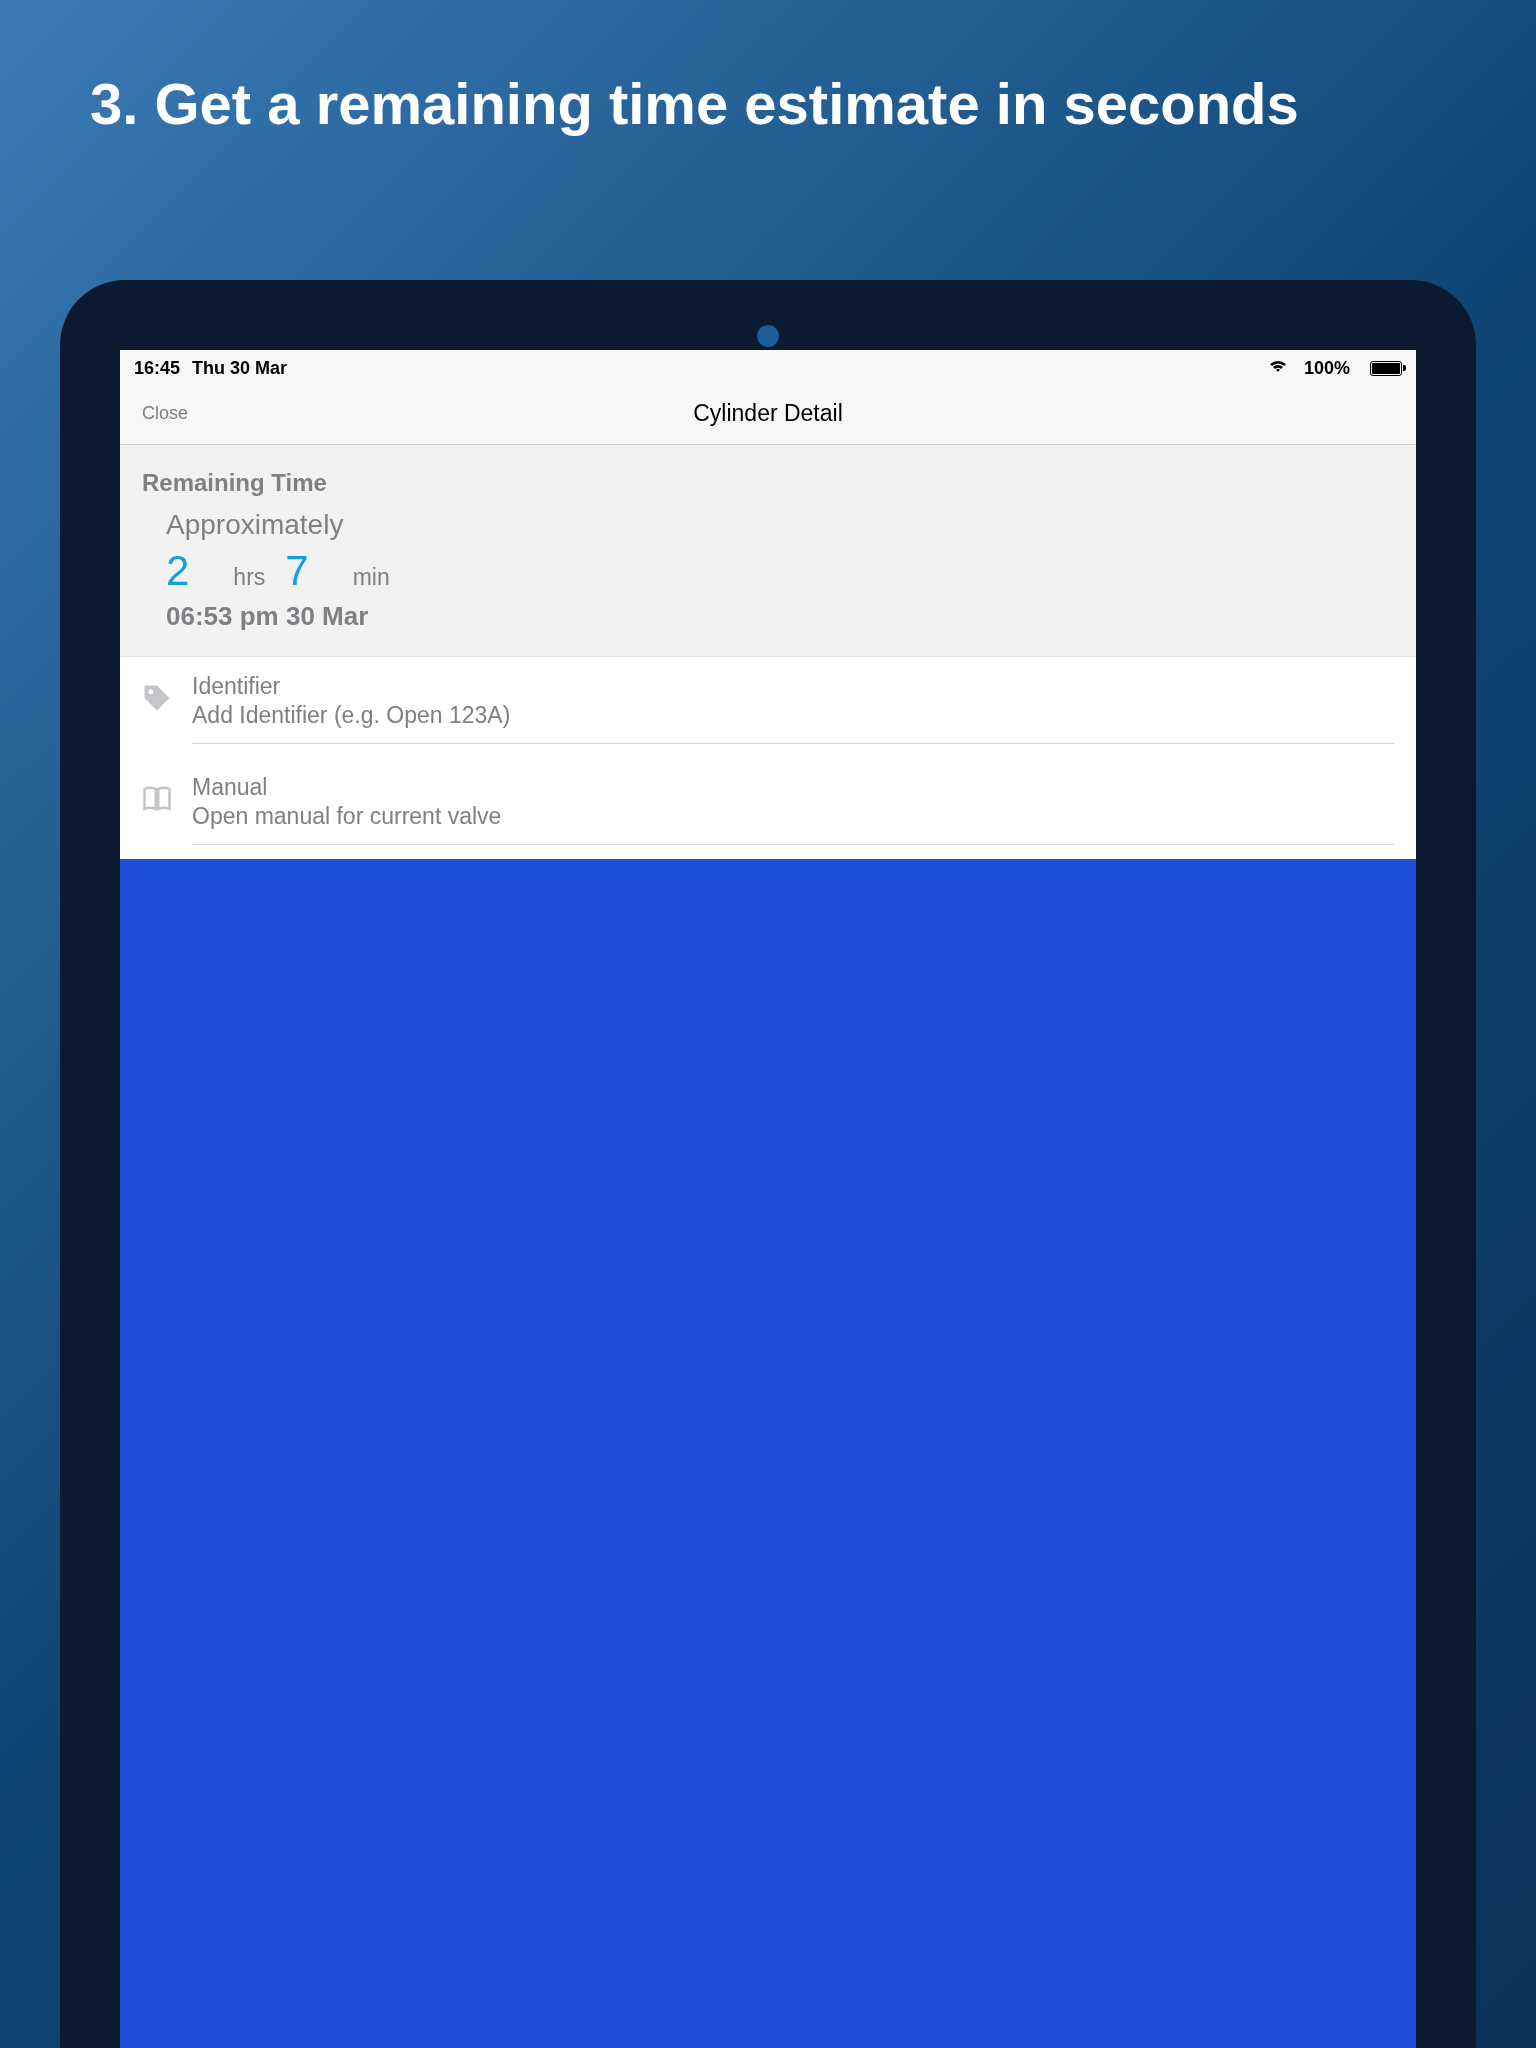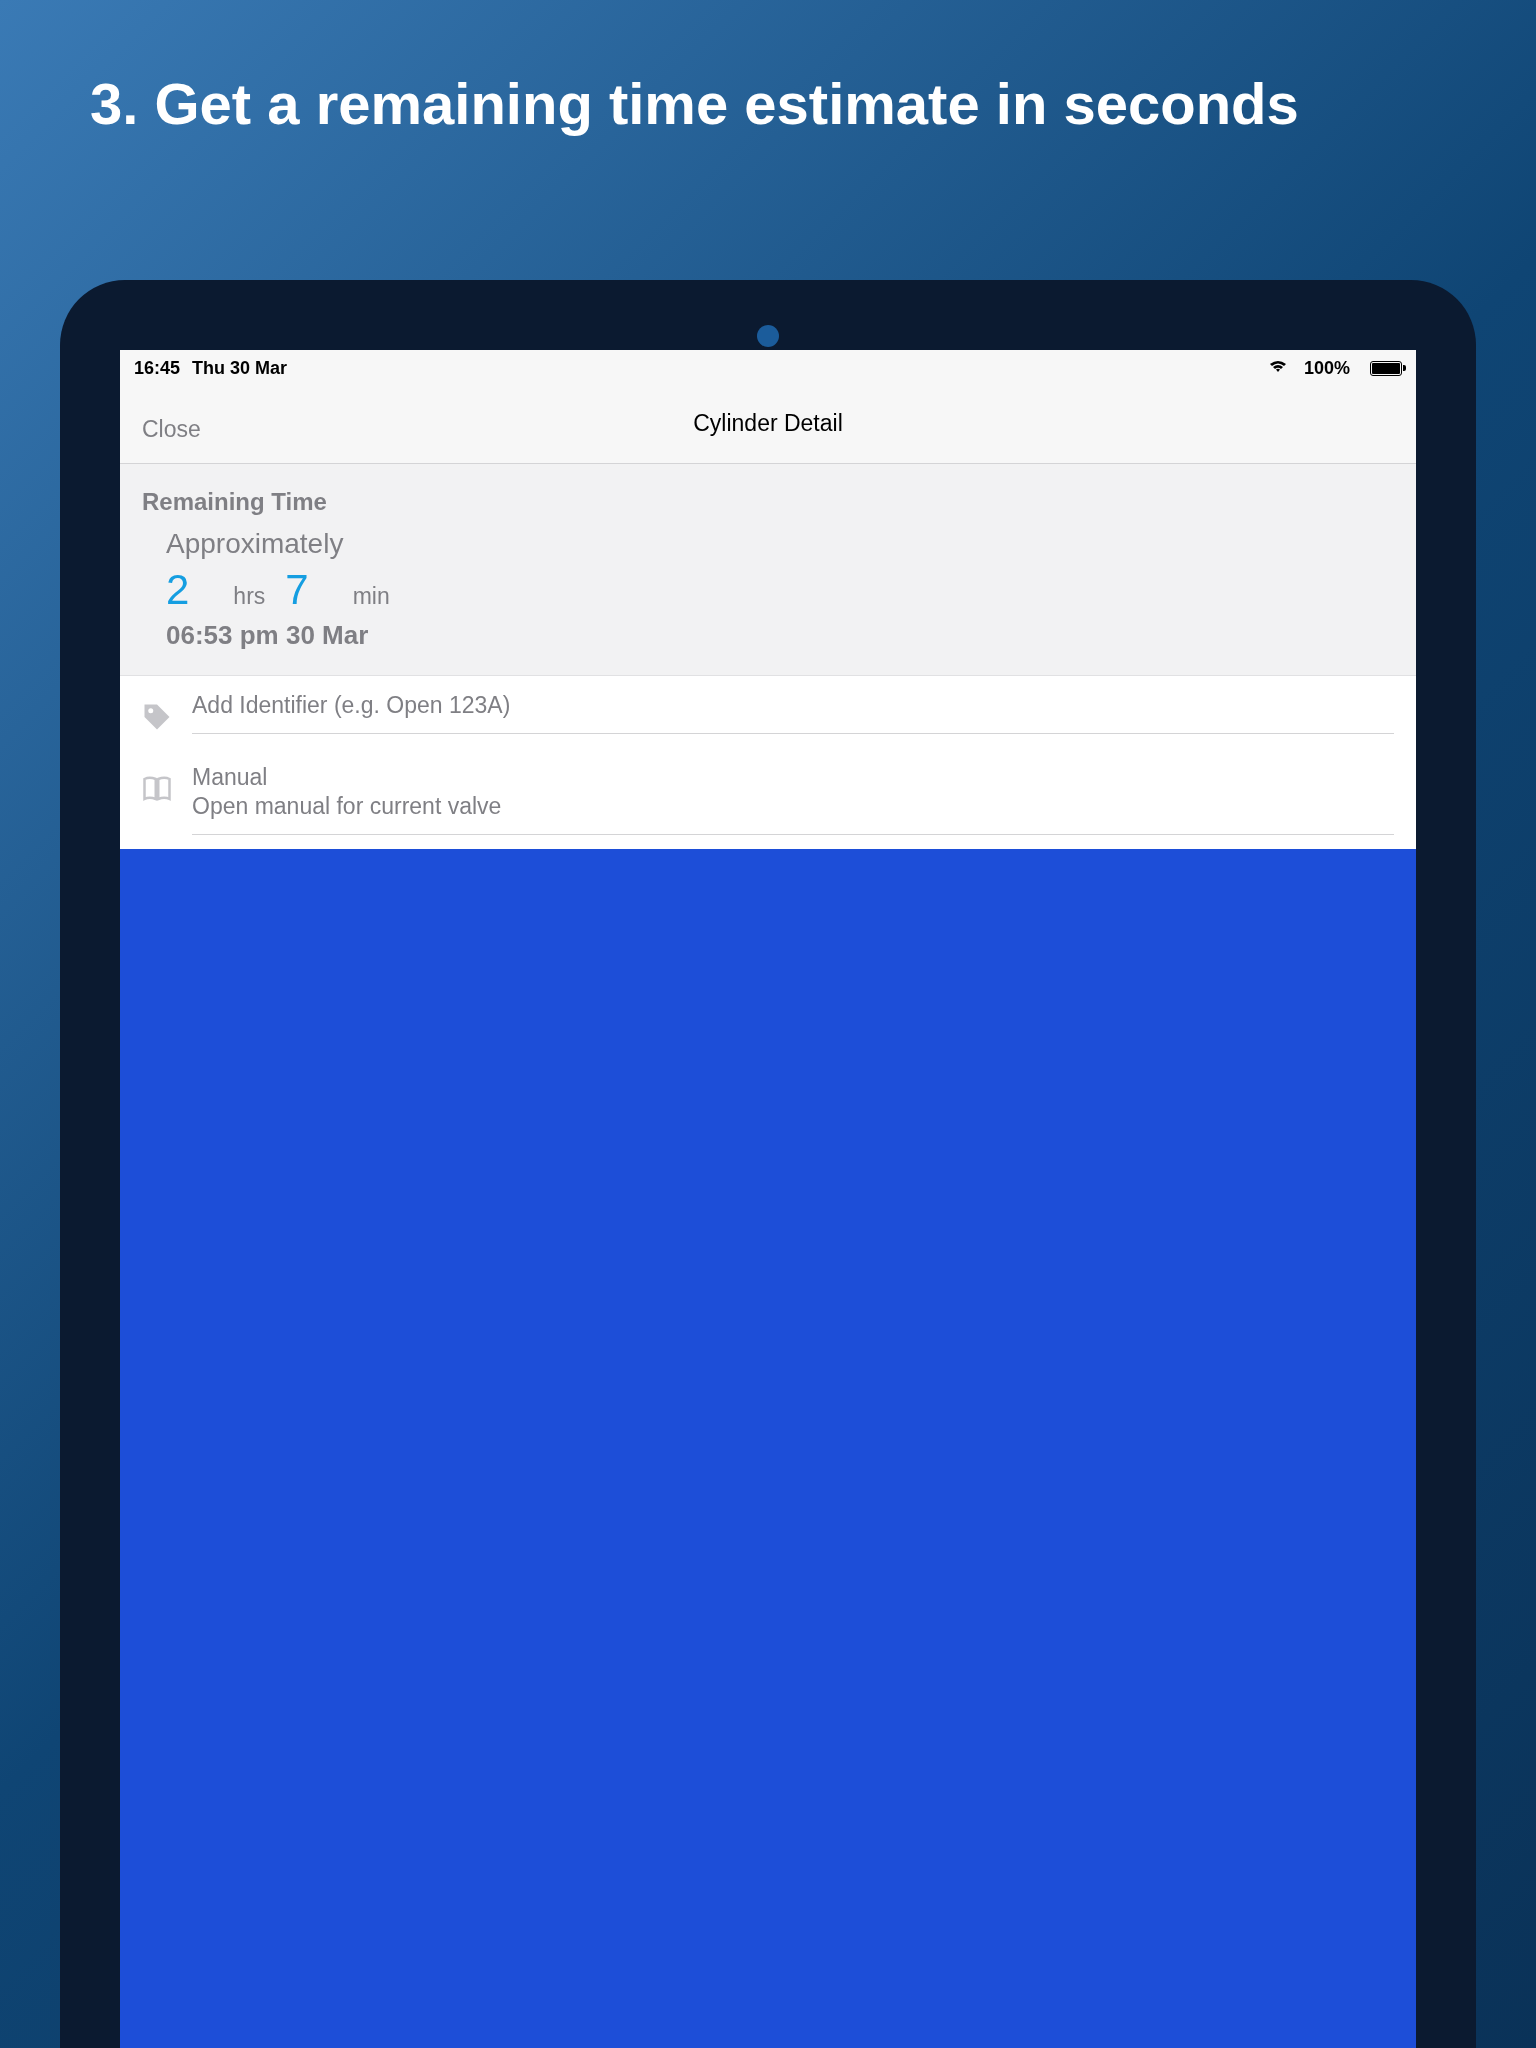--- a/index.html
+++ b/index.html
@@ -101,24 +101,23 @@
     .nav-bar {
       display: flex;
       align-items: center;
       padding: 20px 22px;
       background: #f7f7f7;
       border-bottom: 1px solid #d4d4d6;
       position: relative;
     }
     .close-btn {
       color: #7f7f84;
-      font-size: 23px;
+      font-size: 18px;
       font-weight: 400;
       cursor: pointer;
-      margin-top: 13px;
     }
     .nav-title {
       position: absolute;
       left: 50%;
       transform: translateX(-50%);
       font-size: 23px;
       font-weight: 400;
       color: #000;
     }
     .section-header {
@@ -238,20 +237,21 @@
     </div>
 
     <div class="list-item">
       <span class="item-icon">
         <svg width="30" height="30" viewBox="0 0 24 24">
             <path d="M2 2 L12 2 L22 12 L12 22 L2 12 Z" fill="#c5c5c9"></path>
             <circle cx="7" cy="7" r="2" fill="#fff"></circle>
           </svg>
       </span>
       <div class="list-item-inner">
+        <div class="item-title">Identifier</div>
         <div class="item-subtitle">Add Identifier (e.g. Open 123A)</div>
       </div>
     </div>
 
     <div class="list-item">
       <span class="item-icon">
         <svg width="30" height="30" viewBox="0 0 24 24">
             <path d="M2 4 Q6 2 11 4 L11 20 Q6 18 2 20 Z M13 4 Q18 2 22 4 L22 20 Q18 18 13 20 Z" fill="none" stroke="#c5c5c9" stroke-width="2"></path>
           </svg>
       </span>

